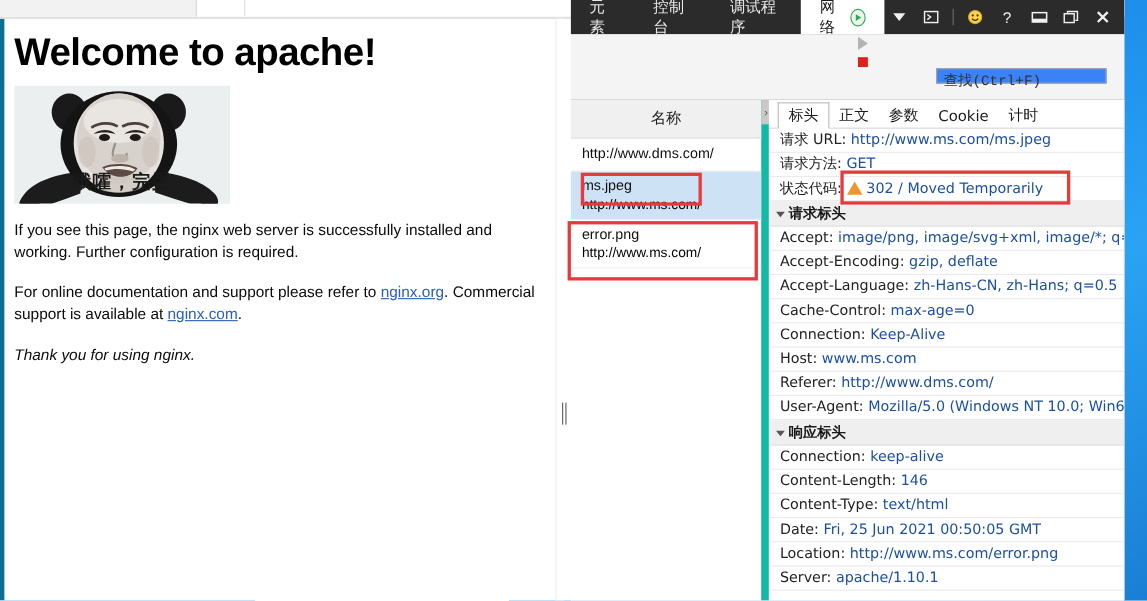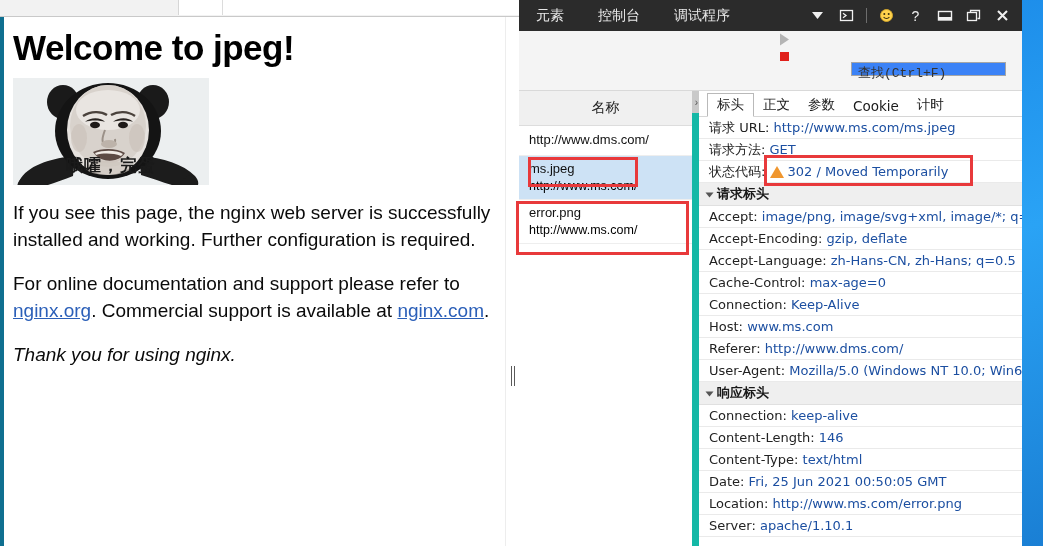--- a/index.html
+++ b/index.html
@@ -33,21 +33,21 @@
 
   
   #meme{position:relative;width:196px;height:107px;background:#eceff0;margin:0 0 14px 0;overflow:hidden;}
   #meme svg{display:block;}
   #meme-caption{
     position:absolute;left:0;right:0;bottom:8px;text-align:center;
     font-family:"DejaVu Sans",sans-serif;font-weight:bold;font-size:17px;color:#1a1a1a;
     letter-spacing:1px;
   }
 
-  #page p{font-size:19px;color:#0a0a0a;line-height:1.45;margin:0 12px 16px 0;}
+  #page p{font-size:14px;color:#0a0a0a;line-height:1.45;margin:0 12px 16px 0;}
   #page p.thanks{font-style:italic;}
   #page a{color:#2b5fb8;text-decoration:underline;}
 
   
   #page-scroll{position:absolute;right:0;top:0;width:1px;height:529px;background:#e6e6e6;}
 
   
   #splitter{position:absolute;left:505px;top:17px;width:14px;height:529px;background:#fff;border-left:1px solid #ededed;}
   #splitter-grip{position:absolute;left:511px;top:366px;width:5px;height:20px;}
   #splitter-grip i{position:absolute;top:0;width:1px;height:20px;background:#5a5a5a;}
@@ -137,21 +137,21 @@
   <div id="chrome-strip">
     <div id="chrome-tabzone"></div>
     <div id="chrome-tabzone2"></div>
     <div id="chrome-right"></div>
   </div>
 
   <div id="page">
     <div id="page-accent"></div>
     <div id="page-scroll"></div>
     <div id="page-inner">
-      <h1 id="welcome">Welcome to jpeg!</h1>
+      <h1 id="welcome">Welcome to apache!</h1>
 
       <div id="meme">
         <svg width="196" height="148" viewBox="0 0 196 148">
           <rect x="0" y="0" width="196" height="148" fill="#eceff0"></rect>
 
           <path d="M62 78 C 40 80, 18 86, 8 100 C 2 108, 6 114, 16 112 C 28 110, 44 104, 60 98 Z" fill="#1c1c1c"></path>
           <path d="M10 99 C 4 104, 2 110, 8 112 C 14 113, 20 110, 24 106 Z" fill="#1c1c1c"></path>
 
           <path d="M128 78 C 150 80, 170 86, 182 98 C 189 106, 184 113, 174 111 C 160 108, 144 102, 128 97 Z" fill="#1c1c1c"></path>
           <path d="M176 97 C 184 100, 188 107, 182 110 C 176 112, 170 108, 167 104 Z" fill="#1c1c1c"></path>
@@ -208,20 +208,26 @@
     <div id="dt-tabbar">
       <div class="dt-tab">
           <span>元素</span>
         </div>
       <div class="dt-tab">
           <span>控制台</span>
         </div>
       <div class="dt-tab">
           <span>调试程序</span>
         </div>
+      <div class="dt-tab active">
+        <span>网络</span>
+        <span class="play-badge">
+            <b></b>
+          </span>
+      </div>
 
       <div id="dt-tabbar-right">
         <div class="tb-ico">
           <svg width="15" height="15" viewBox="0 0 15 15">
               <path d="M2 4h11l-5.5 7z" fill="#f0f0f0"></path>
             </svg>
         </div>
         <div class="tb-ico">
           <svg width="15" height="15" viewBox="0 0 15 15">
               <rect x="1.5" y="2.5" width="12" height="10" fill="none" stroke="#f0f0f0" stroke-width="1.3"></rect>

